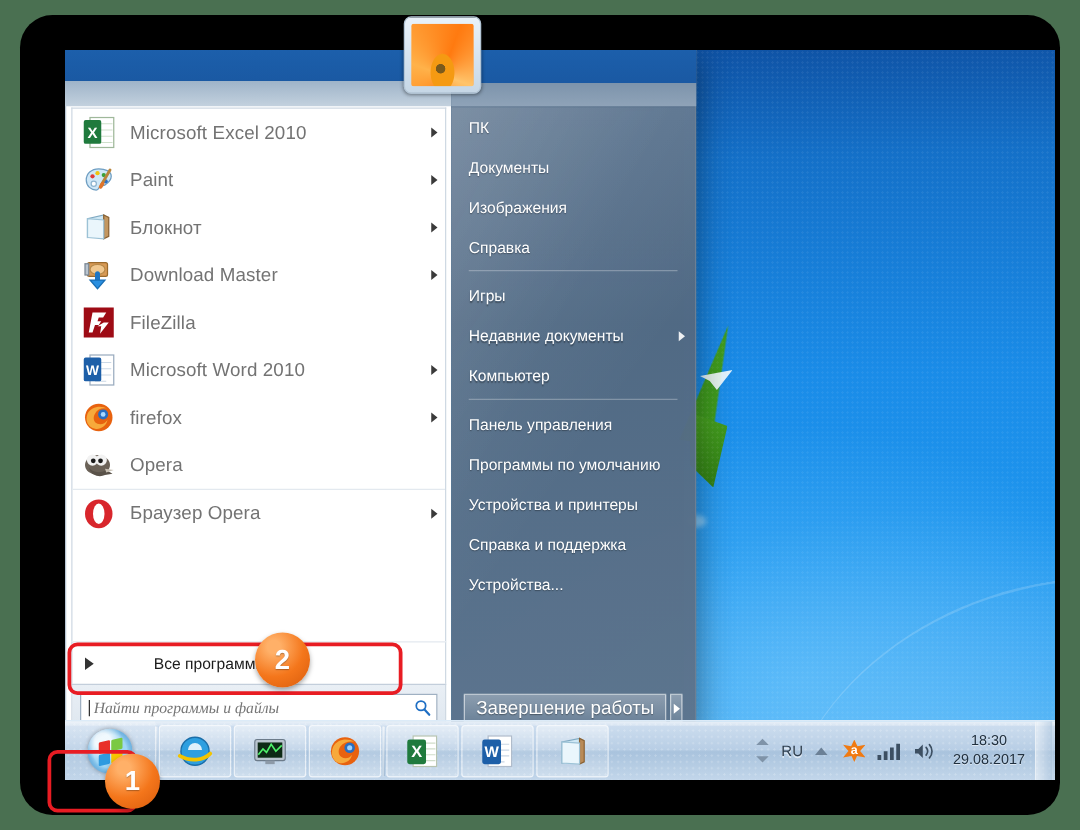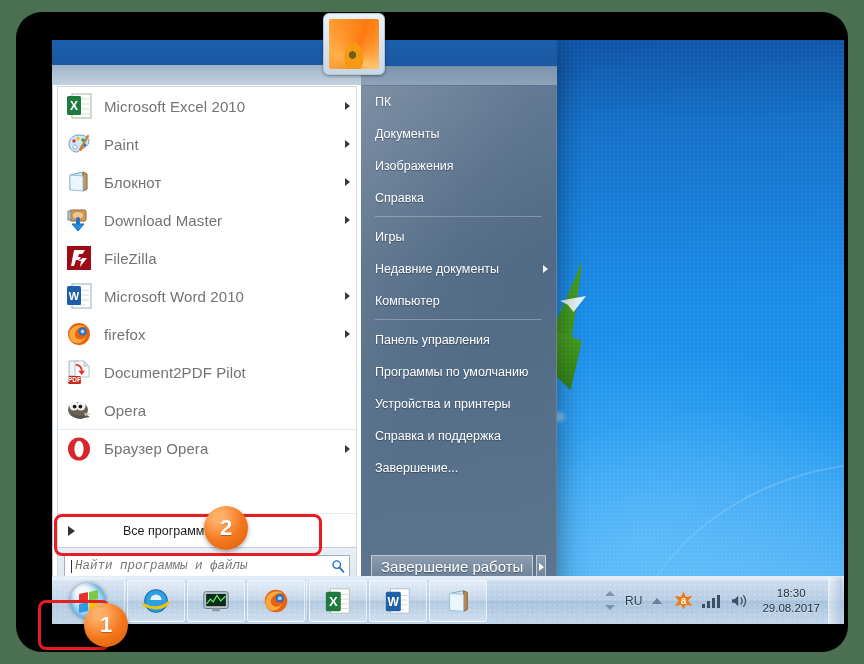--- a/index.html
+++ b/index.html
@@ -195,21 +195,21 @@
     display: flex;
     align-items: center;
     padding: 0 4px 0 6px;
   }
   #search-caret {
     width: 1px; height: 13px; background: #333; margin-right: 3px;
   }
   #search-input {
     flex: 1;
     border: none; outline: none;
-    font-family: Liberation Mono, monospace;
+    font-family: Liberation Serif, serif;
     font-style: italic;
     font-size: 12.5px;
     color: #737373;
     background: transparent;
   }
   #search-icon { width: 14px; height: 14px; flex: none; }
 
   
   #places-pane {
     position: relative;
@@ -578,34 +578,20 @@
         <path d="M4 10c3-6 11-7 16-4-4-1-8 0-10 4-2 3-1 7 2 8 3 1 6 0 8-3-1 5-6 8-10 7C4 21 2 15 4 10z" fill="#f7a93b"></path>
         <circle cx="16.5" cy="10.5" r="4" fill="#2a6ec0"></circle>
         <circle cx="16.5" cy="10.5" r="1.9" fill="#a8d8ff"></circle>
       </svg></span>
             <span class="prog-label">firefox</span>
             <span class="prog-arrow"></span>
           </div>
           <div class="prog-item">
             <span class="prog-icon">
       <svg viewBox="0 0 26 26" width="26" height="26">
-        <path d="M3 2h10l5 5v10H3z" fill="#f2f4f7" stroke="#a8b4c2"></path>
-        <path d="M13 2l5 5h-5z" fill="#d3dbe5" stroke="#a8b4c2"></path>
-        <path d="M9 2h9l5 5v11H9z" fill="#fafbfc" stroke="#b7c2cf"></path>
-        <path d="M18 2l5 5h-5z" fill="#dde4ec" stroke="#b7c2cf"></path>
-        <path d="M15 9c4 0 6 3 6 6h-3l4 5 4-5h-3c0-5-3-8-8-8z" fill="#e03a26" transform="translate(-3,-1) scale(.85)"></path>
-        <rect x="2" y="17" width="13" height="8" rx="1.5" fill="#c62a1c"></rect>
-        <text x="8.5" y="23" font-size="6.5" font-weight="bold" fill="#fff" text-anchor="middle" font-family="Liberation Sans, sans-serif">PDF</text>
-      </svg></span>
-            <span class="prog-label">Document2PDF Pilot</span>
-            <span class="prog-arrow hidden"></span>
-          </div>
-          <div class="prog-item">
-            <span class="prog-icon">
-      <svg viewBox="0 0 26 26" width="26" height="26">
         <ellipse cx="12" cy="13" rx="10" ry="8" fill="#6b6258"></ellipse>
         <ellipse cx="8" cy="9" rx="4.5" ry="4.5" fill="#f2f2f2"></ellipse>
         <ellipse cx="15" cy="9" rx="4.5" ry="4.5" fill="#f2f2f2"></ellipse>
         <circle cx="8.6" cy="9.6" r="1.9" fill="#1a1a1a"></circle>
         <circle cx="14.4" cy="9.6" r="1.9" fill="#1a1a1a"></circle>
         <path d="M5 15c3 4 9 5 14 2l5 3-6 1c-4 2-11 1-13-6z" fill="#5a5249"></path>
         <path d="M18 16l7 1-6 2z" fill="#c8c0b4"></path>
       </svg></span>
             <span class="prog-label">Opera</span>
             <span class="prog-arrow hidden"></span>
@@ -672,21 +658,21 @@
           <div class="place-item">
             <span>Программы по умолчанию</span>
           </div>
           <div class="place-item">
             <span>Устройства и принтеры</span>
           </div>
           <div class="place-item">
             <span>Справка и поддержка</span>
           </div>
           <div class="place-item">
-            <span>Завершение...</span>
+            <span>Устройства...</span>
           </div>
         </div>
 
       <div id="shutdown-bar">
         <div id="shutdown-button">
           <span>Завершение работы</span>
         </div>
         <div id="shutdown-more">
           <span id="shutdown-more-tri"></span>
         </div>

